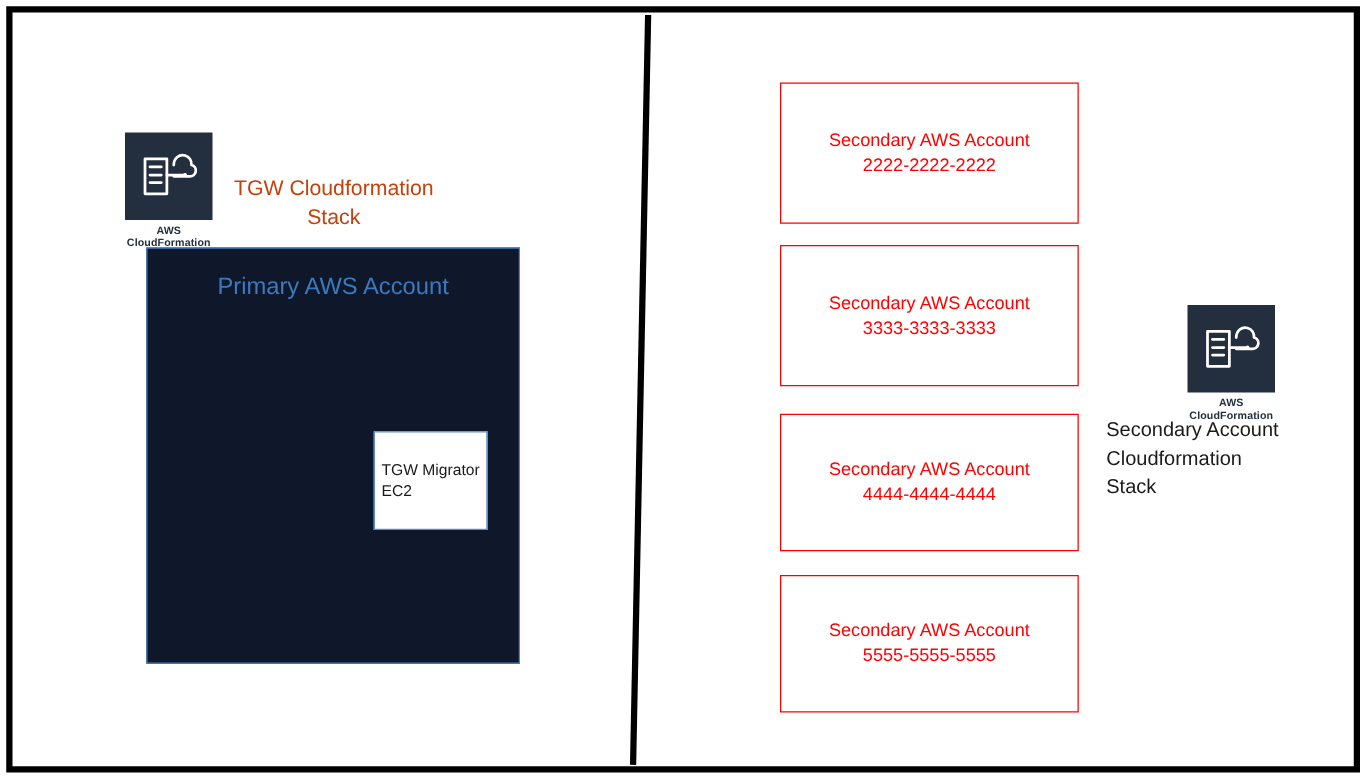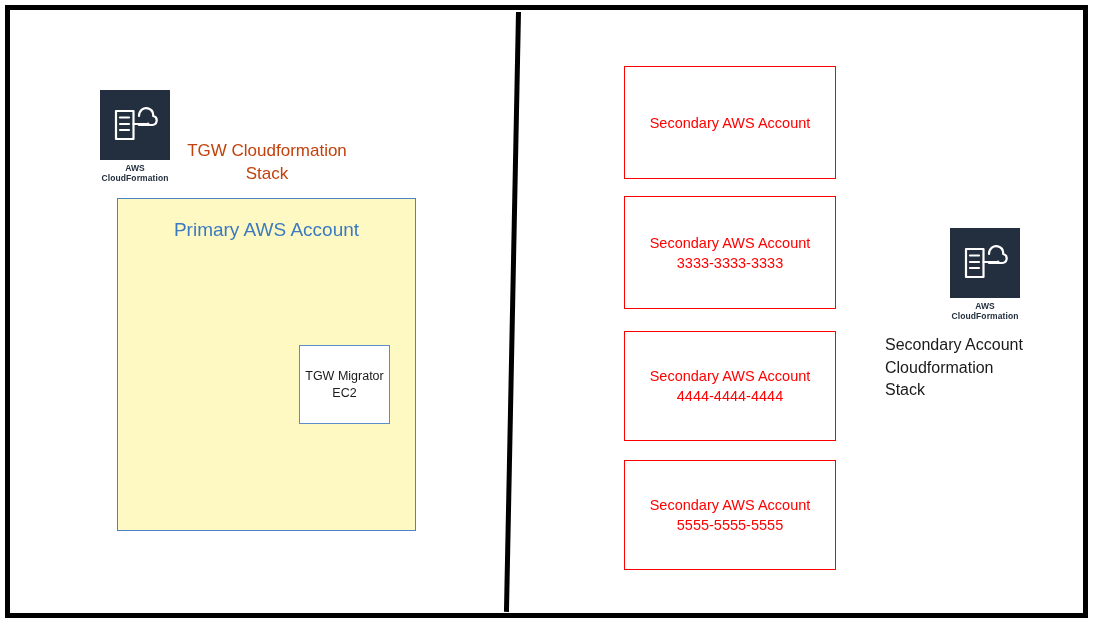--- a/index.html
+++ b/index.html
@@ -39,20 +39,21 @@
     height: 600px;
     background: #000000;
     transform-origin: top center;
     transform: rotate(1.15deg);
   }
 
   
   .cfn-icon-block {
     position: absolute;
     text-align: center;
+    margin-top: 16px;
   }
   .cfn-square {
     width: 70px;
     height: 70px;
     background: #232F3E;
     display: flex;
     align-items: center;
     justify-content: center;
     margin: 0 auto;
   }
@@ -67,21 +68,21 @@
   }
 
   
   .primary-box {
     position: absolute;
     left: 117px;
     top: 198px;
     width: 299px;
     height: 333px;
     border: 1px solid #4A84C4;
-    background: #fef9c3;
+    background: #0f172a;
   }
   .primary-title {
     position: absolute;
     left: 0;
     top: 18px;
     width: 100%;
     text-align: center;
     color: #3C7AC0;
     font-size: 19px;
     line-height: 1.32;
@@ -92,21 +93,21 @@
     position: absolute;
     left: 299px;
     top: 345px;
     width: 91px;
     height: 79px;
     border: 1px solid #5B8DC8;
     background: #ffffff;
     display: flex;
     align-items: center;
     justify-content: center;
-    text-align: center;
+    text-align: left;
     color: #1A1A1A;
     font-size: 12.5px;
     line-height: 1.3;
   }
 
   
   .tgw-stack-title {
     position: absolute;
     left: 172px;
     top: 140px;
@@ -114,21 +115,21 @@
     text-align: center;
     color: #c2410c;
     font-size: 17px;
     line-height: 1.35;
   }
 
   
   .secondary-box {
     position: absolute;
     left: 624px;
-    width: 212px;
+    width: 239px;
     border: 1.6px solid #FF0000;
     background: #ffffff;
     display: flex;
     align-items: center;
     justify-content: center;
   }
   .secondary-text {
     text-align: center;
     color: #FF0000;
     font-size: 14.5px;
@@ -188,20 +189,21 @@
   <div class="ec2-box">
     <div>
       <div>TGW Migrator</div>
       <div>EC2</div>
     </div>
   </div>
 
   <div class="secondary-box" style="top:66px; height:113px;">
     <div class="secondary-text">
       <div>Secondary AWS Account</div>
+      <div>2222-2222-2222</div>
     </div>
   </div>
 
   <div class="secondary-box" style="top:196px; height:113px;">
     <div class="secondary-text">
       <div>Secondary AWS Account</div>
       <div>3333-3333-3333</div>
     </div>
   </div>
 

